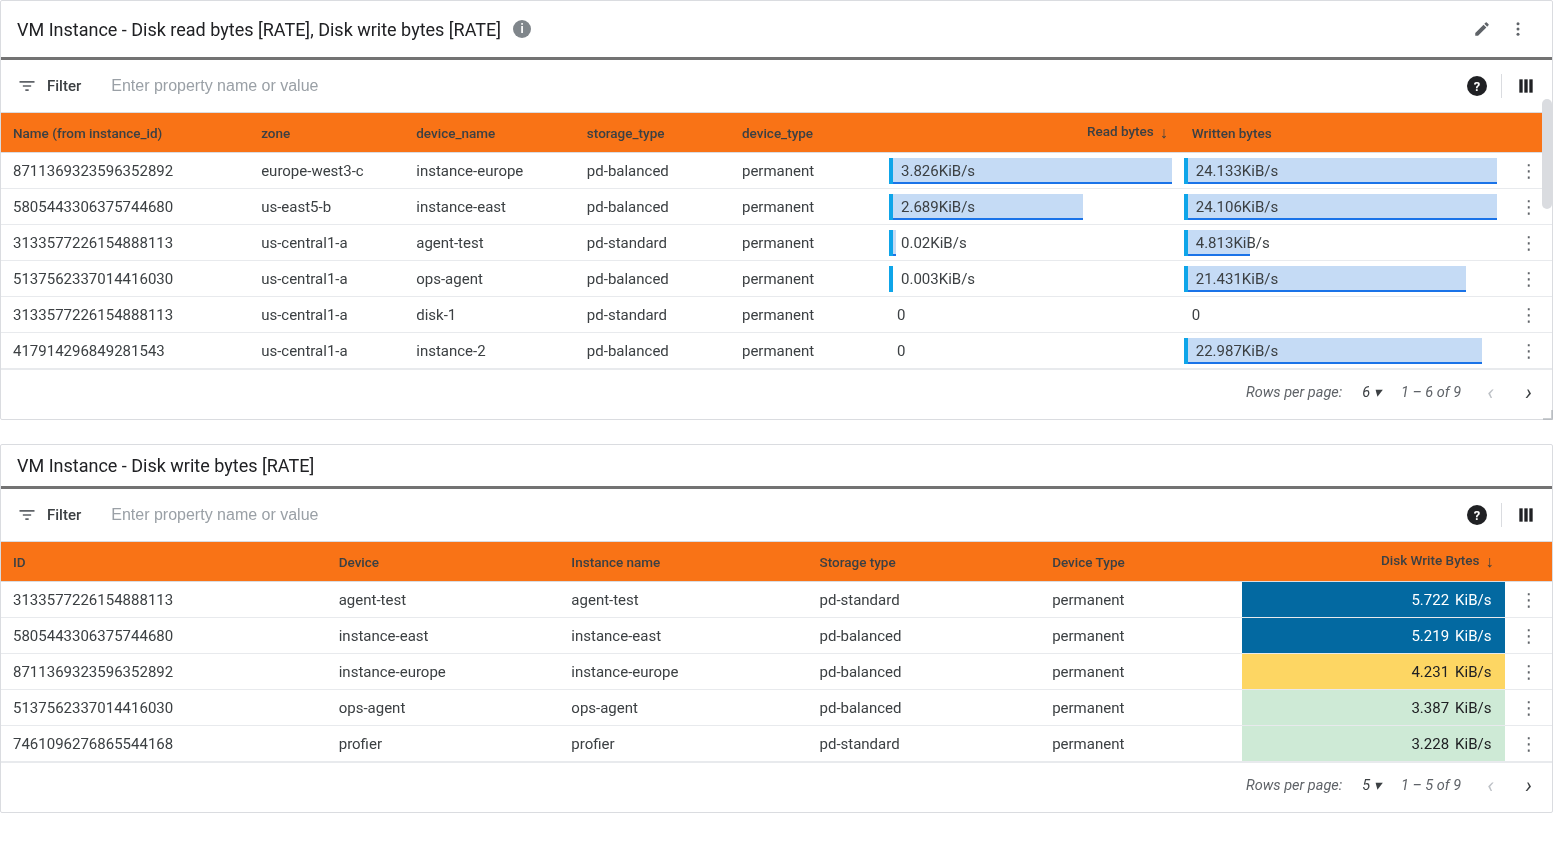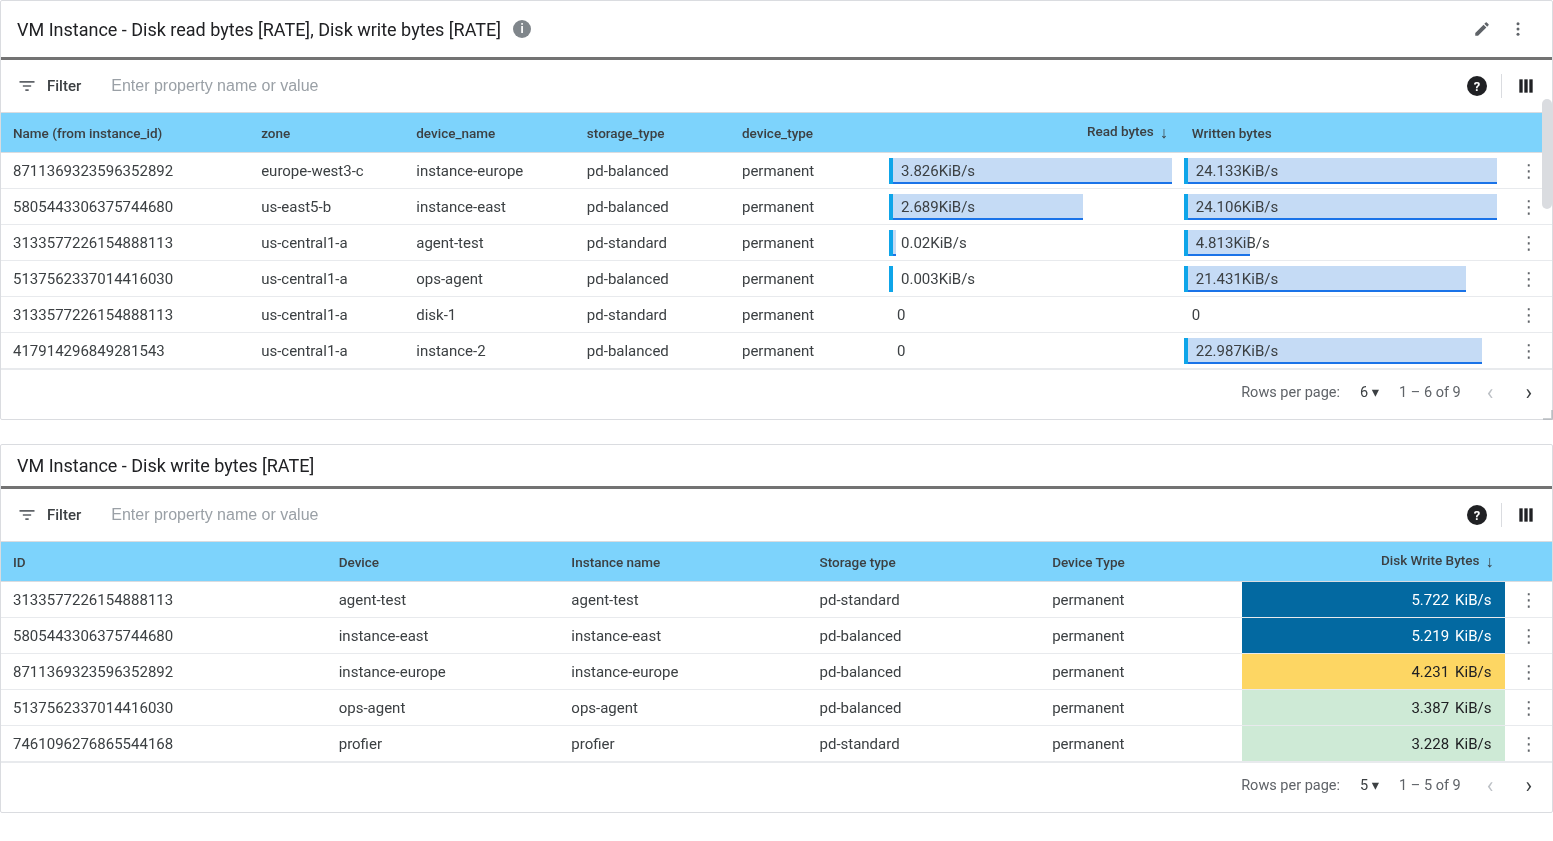--- a/index.html
+++ b/index.html
@@ -90,21 +90,21 @@
     width: 1px;
     height: 24px;
     background: #dadce0;
     margin: 0 14px;
   }
   table {
     width: 100%;
     border-collapse: collapse;
   }
   thead tr {
-    background: #7dd3fc;
+    background: #f97316;
   }
   th {
     text-align: left;
     font-weight: 500;
     font-size: 13.5px;
     color: #3c4043;
     padding: 10px 12px;
     border-bottom: 1px solid #dadce0;
     white-space: nowrap;
   }
@@ -150,20 +150,21 @@
   }
   .pager {
     display: flex;
     align-items: center;
     justify-content: flex-end;
     padding: 10px 14px 14px;
     gap: 20px;
     color: #5f6368;
     font-size: 14.5px;
     border-top: 1px solid #e8eaed;
+    font-style: italic;
   }
   .pager .sel {
     color: #3c4043;
     cursor: pointer;
   }
   .pager .arrow {
     font-size: 22px;
     color: #bdc1c6;
     padding: 0 6px;
     cursor: pointer;

